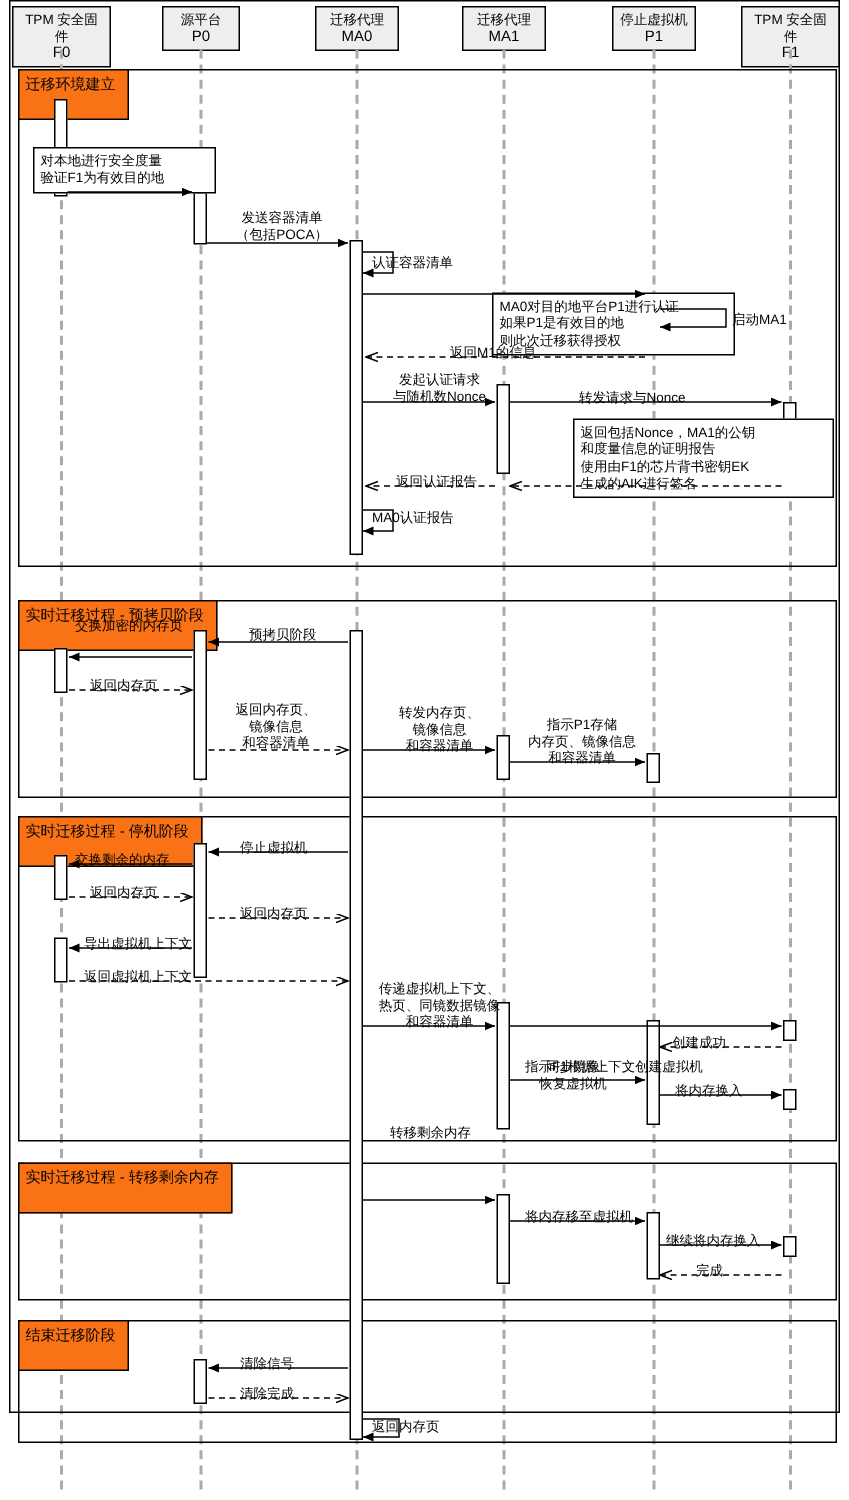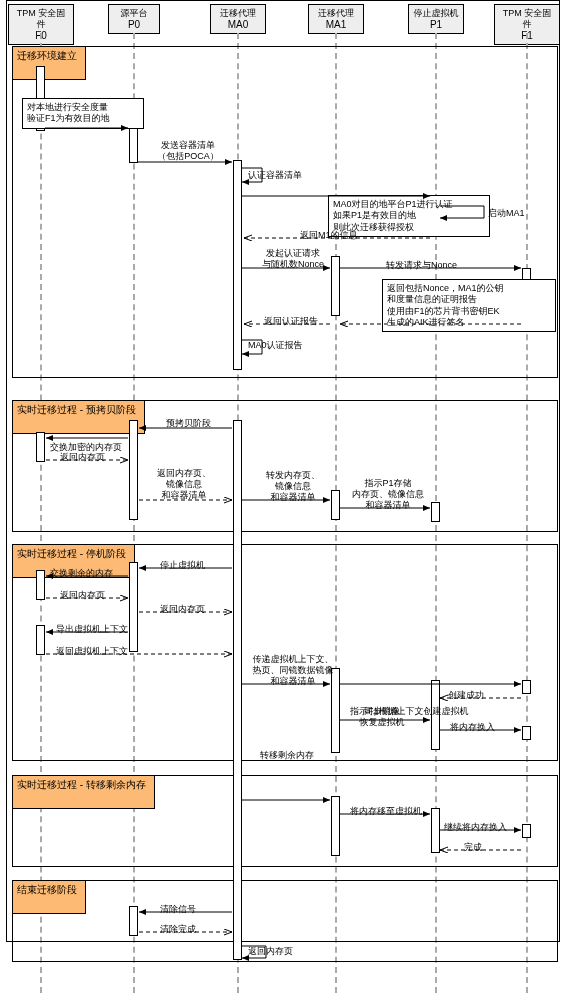--- a/index.html
+++ b/index.html
@@ -43,21 +43,21 @@
   .group-box {
     position: absolute;
     border: 1px solid #000;
     background: transparent;
   }
   .group-label {
     position: absolute;
     top: -1px;
     left: -1px;
     border: 1px solid #000;
-    background: #fdba74;
+    background: #f97316;
     padding: 2px 8px 16px 4px;
     font-size: 10px;
     white-space: nowrap;
   }
   .group-label::after {
     content: "";
     position: absolute;
     right: -4px;
     bottom: -1px;
     width: 0;
@@ -184,21 +184,21 @@
 <div class="msg-label" style="top:140px;left:148px;width:80px">发送容器清单<br>（包括POCA）</div>
 <div class="msg-label" style="top:170px;left:248px">认证容器清单</div>
 <div class="msg-label" style="top:208px;left:488px">启动MA1</div>
 <div class="msg-label" style="top:230px;left:300px">返回M1的信息</div>
 <div class="msg-label" style="top:248px;left:258px;width:70px">发起认证请求<br>与随机数Nonce</div>
 <div class="msg-label" style="top:260px;left:386px">转发请求与Nonce</div>
 <div class="msg-label" style="top:316px;left:264px">返回认证报告</div>
 <div class="msg-label" style="top:340px;left:248px">MA0认证报告</div>
 
 <div class="msg-label" style="top:418px;left:166px">预拷贝阶段</div>
-<div class="msg-label" style="top:442px;left:50px">交换加密的内存页</div>
+<div class="msg-label" style="top:412px;left:50px">交换加密的内存页</div>
 <div class="msg-label" style="top:452px;left:60px">返回内存页</div>
 <div class="msg-label" style="top:468px;left:149px;width:70px">返回内存页、<br>镜像信息<br>和容器清单</div>
 <div class="msg-label" style="top:470px;left:258px;width:70px">转发内存页、<br>镜像信息<br>和容器清单</div>
 <div class="msg-label" style="top:478px;left:348px;width:80px">指示P1存储<br>内存页、镜像信息<br>和容器清单</div>
 
 <div class="msg-label" style="top:560px;left:160px">停止虚拟机</div>
 <div class="msg-label" style="top:568px;left:50px">交换剩余的内存</div>
 <div class="msg-label" style="top:590px;left:60px">返回内存页</div>
 <div class="msg-label" style="top:604px;left:160px">返回内存页</div>
 <div class="msg-label" style="top:624px;left:56px">导出虚拟机上下文</div>

